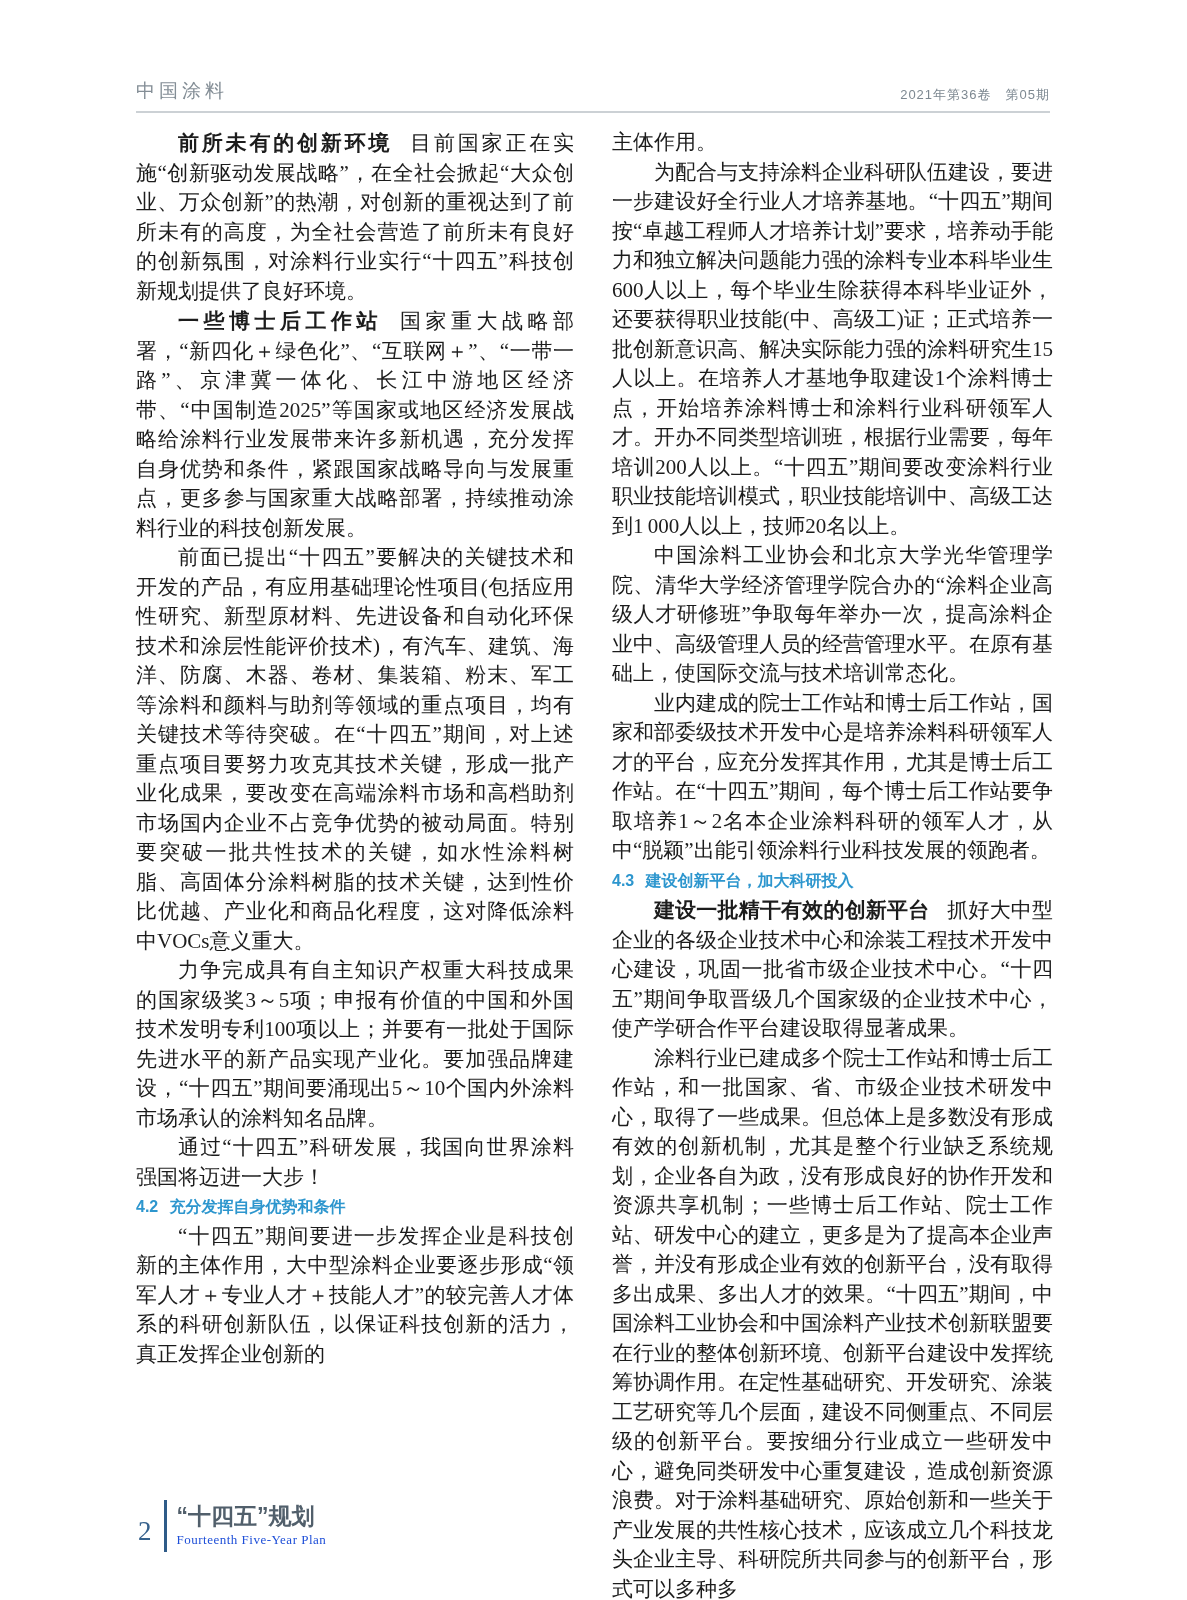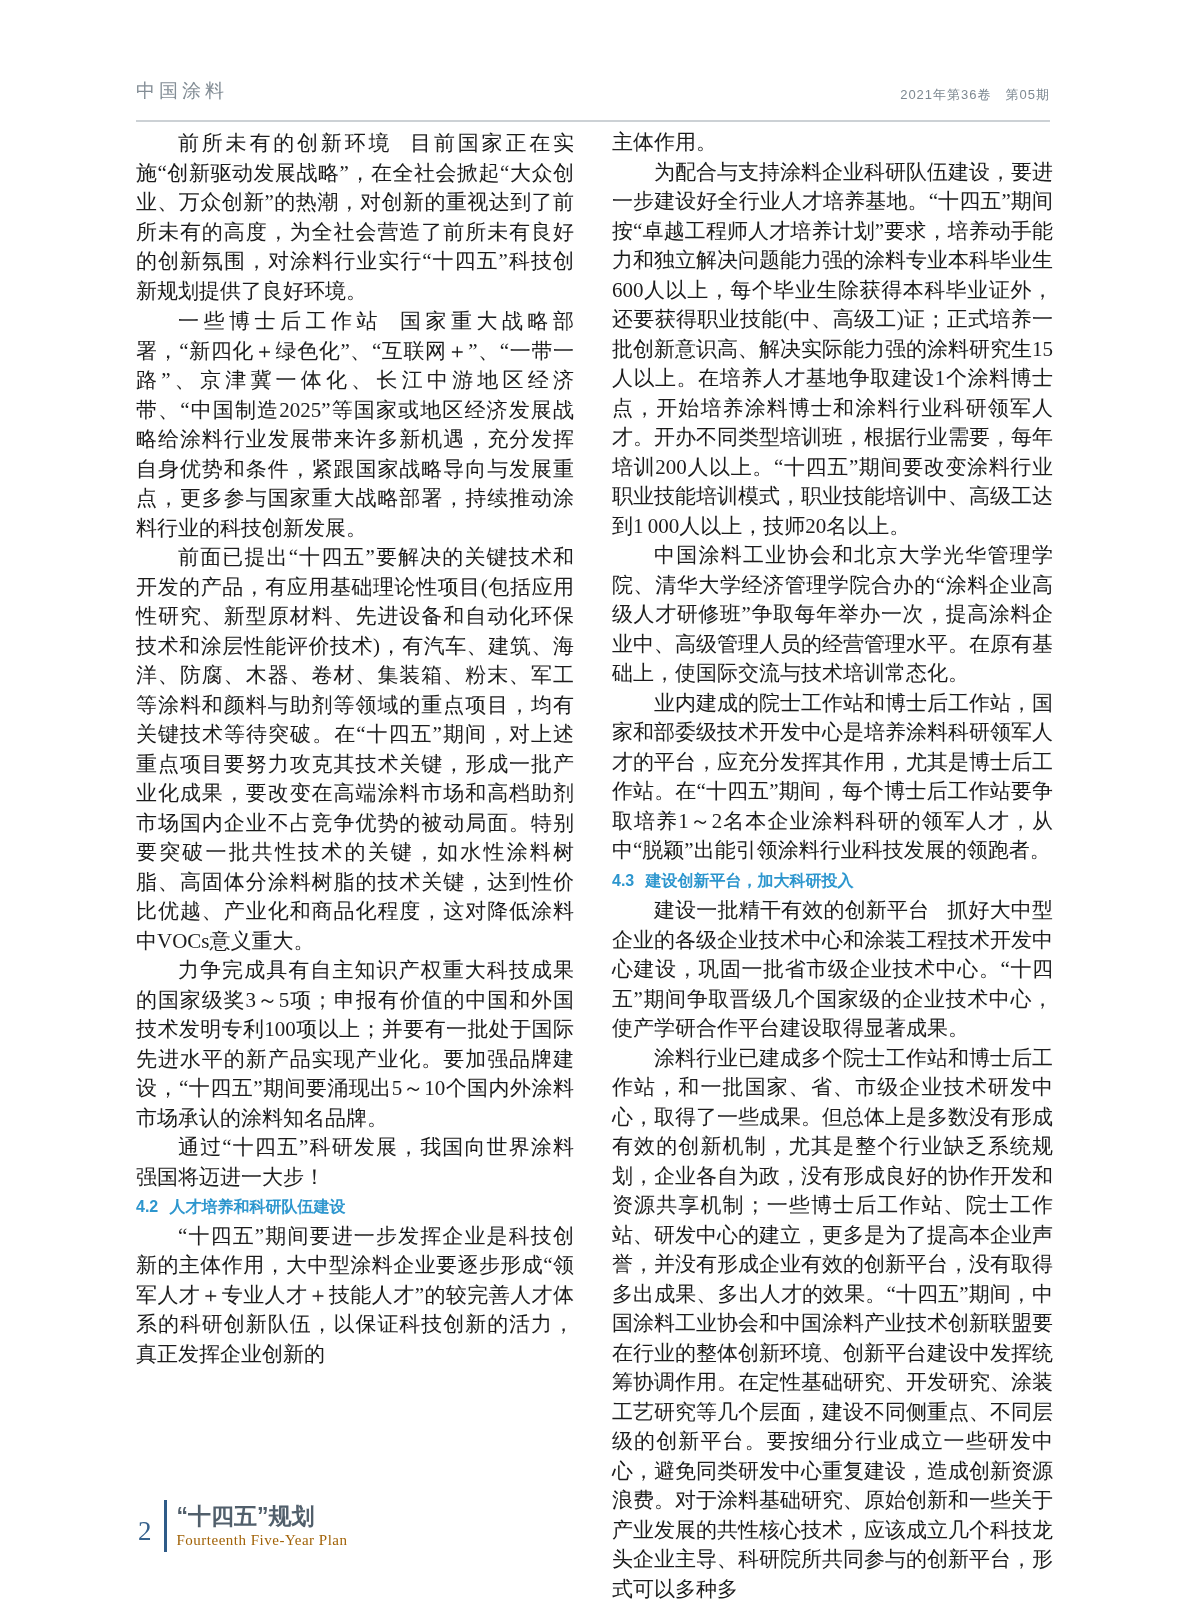--- a/index.html
+++ b/index.html
@@ -14,21 +14,21 @@
   }
   
   .page-header {
     position: absolute;
     left: 136px;
     top: 78px;
     width: 914px;
     display: flex;
     justify-content: space-between;
     align-items: flex-end;
-    padding-bottom: 16px;
+    padding-bottom: 7px;
     border-bottom: 2px solid #ccd1d5;
     font-family: "Liberation Sans", sans-serif;
   }
   .journal-name {
     font-size: 19px;
     letter-spacing: 4px;
     color: #848e96;
   }
   .issue-info {
     font-size: 13px;
@@ -44,21 +44,21 @@
     text-align: justify;
     text-justify: inter-ideograph;
   }
   .col-left  { left: 136px; width: 438px; }
   .col-right { left: 612px; width: 441px; }
   .column p { margin: 0; }
   .indent { text-indent: 2em; }
   .no-indent { text-indent: 0; }
   .lead {
     font-family: "Liberation Sans", sans-serif;
-    font-weight: normal;
+    font-weight: bold;
     margin-right: 0.85em;
   }
   .h-sub { text-indent: 0; }
   .h-num {
     font-family: "Liberation Sans", sans-serif;
     color: #2d96ce;
     margin-right: 0.6em;
   }
   .h-main {
     text-indent: 0;
@@ -92,43 +92,43 @@
   .footer-titles { display: flex; flex-direction: column; justify-content: center; }
   .footer-title {
     font-family: "Liberation Sans", sans-serif;
     font-weight: bold;
     font-size: 23px;
     line-height: 28px;
     color: #515f6b;
   }
   .footer-subtitle {
     font-family: "Liberation Serif", serif;
-    font-size: 15px;
+    font-size: 13px;
     line-height: 20px;
-    color: #a16207;
+    color: #1d4ed8;
     letter-spacing: 0.5px;
   }
 </style>
 </head>
 <body>
 
 <div class="page">
 
   <div class="page-header">
     <span class="journal-name">中国涂料</span>
     <span class="issue-info">2021年第36卷　第05期</span>
   </div>
 
   <div class="column col-left">
       <p class="indent"><span class="lead">前所未有的创新环境</span>目前国家正在实施“创新驱动发展战略”，在全社会掀起“大众创业、万众创新”的热潮，对创新的重视达到了前所未有的高度，为全社会营造了前所未有良好的创新氛围，对涂料行业实行“十四五”科技创新规划提供了良好环境。</p>
       <p class="indent"><span class="lead">一些博士后工作站</span>国家重大战略部署，“新四化＋绿色化”、“互联网＋”、“一带一路”、京津冀一体化、长江中游地区经济带、“中国制造2025”等国家或地区经济发展战略给涂料行业发展带来许多新机遇，充分发挥自身优势和条件，紧跟国家战略导向与发展重点，更多参与国家重大战略部署，持续推动涂料行业的科技创新发展。</p>
       <p class="indent">前面已提出“十四五”要解决的关键技术和开发的产品，有应用基础理论性项目(包括应用性研究、新型原材料、先进设备和自动化环保技术和涂层性能评价技术)，有汽车、建筑、海洋、防腐、木器、卷材、集装箱、粉末、军工等涂料和颜料与助剂等领域的重点项目，均有关键技术等待突破。在“十四五”期间，对上述重点项目要努力攻克其技术关键，形成一批产业化成果，要改变在高端涂料市场和高档助剂市场国内企业不占竞争优势的被动局面。特别要突破一批共性技术的关键，如水性涂料树脂、高固体分涂料树脂的技术关键，达到性价比优越、产业化和商品化程度，这对降低涂料中VOCs意义重大。</p>
       <p class="indent">力争完成具有自主知识产权重大科技成果的国家级奖3～5项；申报有价值的中国和外国技术发明专利100项以上；并要有一批处于国际先进水平的新产品实现产业化。要加强品牌建设，“十四五”期间要涌现出5～10个国内外涂料市场承认的涂料知名品牌。</p>
       <p class="indent">通过“十四五”科研发展，我国向世界涂料强国将迈进一大步！</p>
-      <div class="h-main"><span class="h-num">4.2</span><span>人才培养和科研队伍建设</span></div>
+      <div class="h-main"><span class="h-num">4.2</span><span>充分发挥自身优势和条件</span></div>
       <p class="indent">“十四五”期间要进一步发挥企业是科技创新的主体作用，大中型涂料企业要逐步形成“领军人才＋专业人才＋技能人才”的较完善人才体系的科研创新队伍，以保证科技创新的活力，真正发挥企业创新的</p>
     </div>
   <div class="column col-right">
       <p class="no-indent">主体作用。</p>
       <p class="indent">为配合与支持涂料企业科研队伍建设，要进一步建设好全行业人才培养基地。“十四五”期间按“卓越工程师人才培养计划”要求，培养动手能力和独立解决问题能力强的涂料专业本科毕业生600人以上，每个毕业生除获得本科毕业证外，还要获得职业技能(中、高级工)证；正式培养一批创新意识高、解决实际能力强的涂料研究生15人以上。在培养人才基地争取建设1个涂料博士点，开始培养涂料博士和涂料行业科研领军人才。开办不同类型培训班，根据行业需要，每年培训200人以上。“十四五”期间要改变涂料行业职业技能培训模式，职业技能培训中、高级工达到1 000人以上，技师20名以上。</p>
       <p class="indent">中国涂料工业协会和北京大学光华管理学院、清华大学经济管理学院合办的“涂料企业高级人才研修班”争取每年举办一次，提高涂料企业中、高级管理人员的经营管理水平。在原有基础上，使国际交流与技术培训常态化。</p>
       <p class="indent">业内建成的院士工作站和博士后工作站，国家和部委级技术开发中心是培养涂料科研领军人才的平台，应充分发挥其作用，尤其是博士后工作站。在“十四五”期间，每个博士后工作站要争取培养1～2名本企业涂料科研的领军人才，从中“脱颖”出能引领涂料行业科技发展的领跑者。</p>
       <div class="h-main"><span class="h-num">4.3</span><span>建设创新平台，加大科研投入</span></div>
       <p class="indent"><span class="lead">建设一批精干有效的创新平台</span>抓好大中型企业的各级企业技术中心和涂装工程技术开发中心建设，巩固一批省市级企业技术中心。“十四五”期间争取晋级几个国家级的企业技术中心，使产学研合作平台建设取得显著成果。</p>
       <p class="indent">涂料行业已建成多个院士工作站和博士后工作站，和一批国家、省、市级企业技术研发中心，取得了一些成果。但总体上是多数没有形成有效的创新机制，尤其是整个行业缺乏系统规划，企业各自为政，没有形成良好的协作开发和资源共享机制；一些博士后工作站、院士工作站、研发中心的建立，更多是为了提高本企业声誉，并没有形成企业有效的创新平台，没有取得多出成果、多出人才的效果。“十四五”期间，中国涂料工业协会和中国涂料产业技术创新联盟要在行业的整体创新环境、创新平台建设中发挥统筹协调作用。在定性基础研究、开发研究、涂装工艺研究等几个层面，建设不同侧重点、不同层级的创新平台。要按细分行业成立一些研发中心，避免同类研发中心重复建设，造成创新资源浪费。对于涂料基础研究、原始创新和一些关于产业发展的共性核心技术，应该成立几个科技龙头企业主导、科研院所共同参与的创新平台，形式可以多种多</p>

